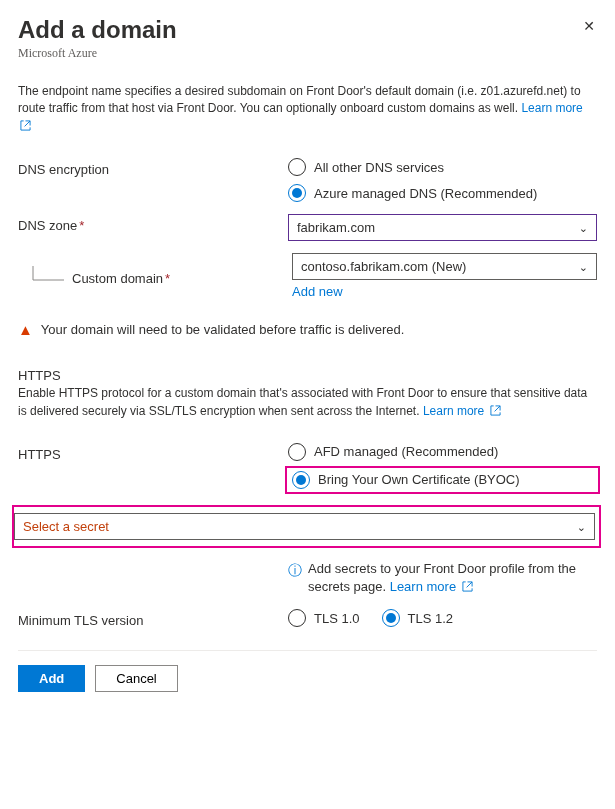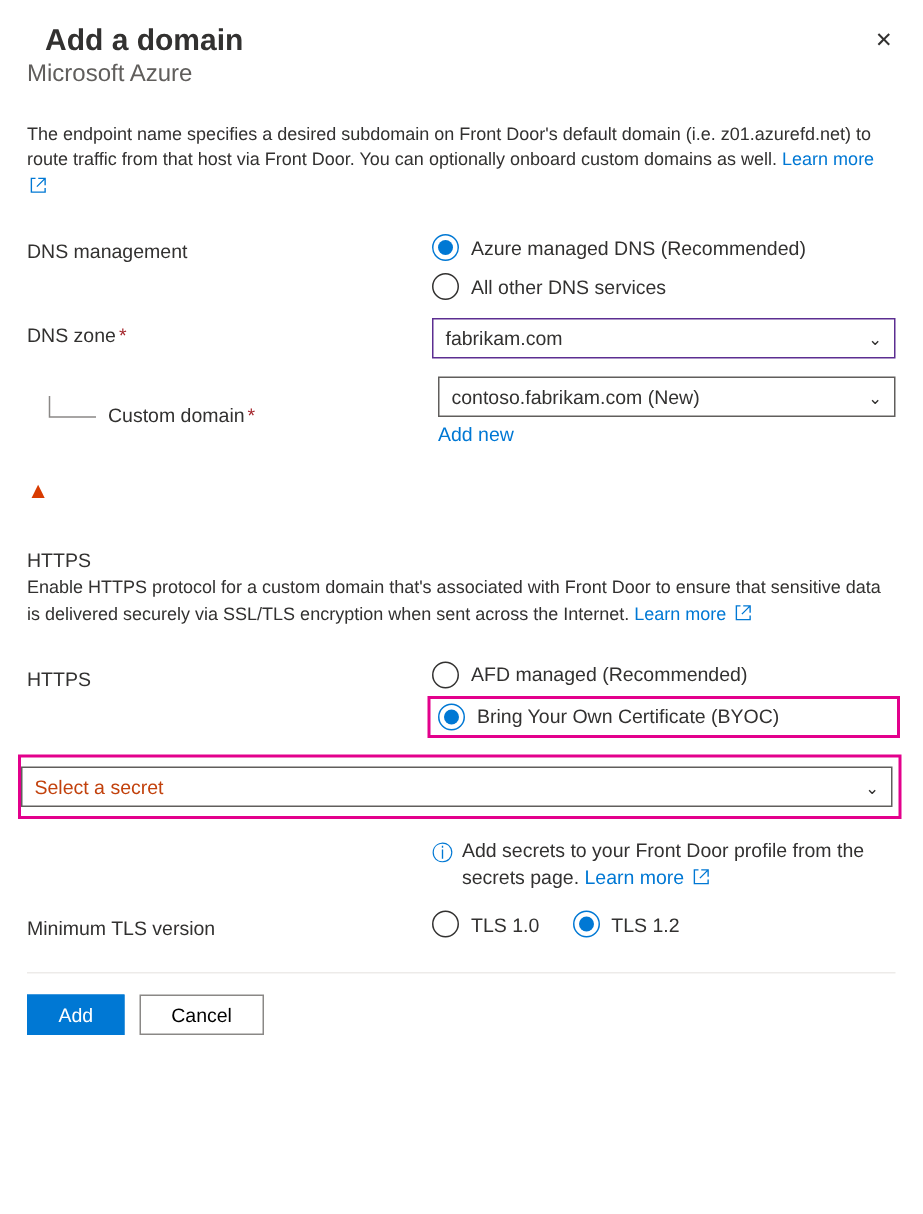--- a/index.html
+++ b/index.html
@@ -10,23 +10,23 @@
       background: #fff;
       width: 615px;
       padding: 16px 18px;
     }
     .header {
       display: flex;
       justify-content: space-between;
       align-items: flex-start;
       margin-bottom: 2px;
     }
-    .title { font-size: 20px; font-weight: 600; margin-left: 12px; }
+    .title { font-size: 24px; font-weight: 600; }
     .close { cursor: pointer; font-size: 14px; color: #323130; padding: 2px; }
-    .subtitle { font-size: 16px; color: #605e5c; margin-bottom: 22px; }
+    .subtitle { font-size: 12px; color: #605e5c; margin-bottom: 22px; font-family: Liberation Serif, serif; }
     .desc { font-size: 12px; color: #323130; line-height: 1.45; margin-bottom: 22px; }
     .link { color: #0078d4; cursor: pointer; }
     .ext-icon {
       display: inline-block;
       vertical-align: -1px;
       margin-left: 2px;
     }
     .form-row {
       display: flex;
       align-items: flex-start;
@@ -121,21 +121,21 @@
       padding: 5px 20px;
       font-size: 13px;
       cursor: pointer;
       border: 1px solid #8a8886;
       background: #fff;
     }
     .btn.primary {
       background: #0078d4;
       color: #fff;
       border-color: #0078d4;
-      font-weight: 400;
+      font-weight: 700;
     }
     .tls-row { display: flex; align-items: center; gap: 4px; }
   </style>
 </head>
 <body>
 
 <div class="header">
   <div class="title">Add a domain</div>
   <div class="close">✕</div>
 </div>
@@ -147,29 +147,29 @@
     <span>Learn more</span>
     <span class="ext-icon">
       <svg width="11" height="11" viewBox="0 0 12 12">
           <path fill="none" stroke="#0078d4" stroke-width="1" d="M4 1H1v10h10V8M6 1h5v5M11 1L5 7"></path>
         </svg>
     </span>
   </span>
 </div>
 
 <div class="form-row">
-  <div class="form-label">DNS management</div>
+  <div class="form-label">DNS encryption</div>
   <div class="form-control radio-group">
+    <div class="radio-row">
+      <div class="radio"></div>
+      <span>All other DNS services</span>
+    </div>
     <div class="radio-row">
       <div class="radio selected"></div>
       <span>Azure managed DNS (Recommended)</span>
-    </div>
-    <div class="radio-row">
-      <div class="radio"></div>
-      <span>All other DNS services</span>
     </div>
   </div>
 </div>
 
 <div class="form-row" style="margin-top:12px;">
   <div class="form-label">
     <span>DNS zone</span><span class="required">*</span>
   </div>
   <div class="form-control">
     <div class="select focused">
@@ -190,20 +190,21 @@
     <div class="select">
       <span>contoso.fabrikam.com (New)</span>
       <span class="chevron">⌄</span>
     </div>
     <div class="addnew link">Add new</div>
   </div>
 </div>
 
 <div class="warn-row">
   <span class="warn-icon">▲</span>
+  <span>Your domain will need to be validated before traffic is delivered.</span>
 </div>
 
 <div class="section-hdr">HTTPS</div>
 <div class="desc">
   <span>Enable HTTPS protocol for a custom domain that's associated with Front Door to ensure that sensitive data is delivered securely via SSL/TLS encryption when sent across the Internet. </span>
   <span class="link">
     <span>Learn more</span>
     <span class="ext-icon">
       <svg width="11" height="11" viewBox="0 0 12 12">
           <path fill="none" stroke="#0078d4" stroke-width="1" d="M4 1H1v10h10V8M6 1h5v5M11 1L5 7"></path>

